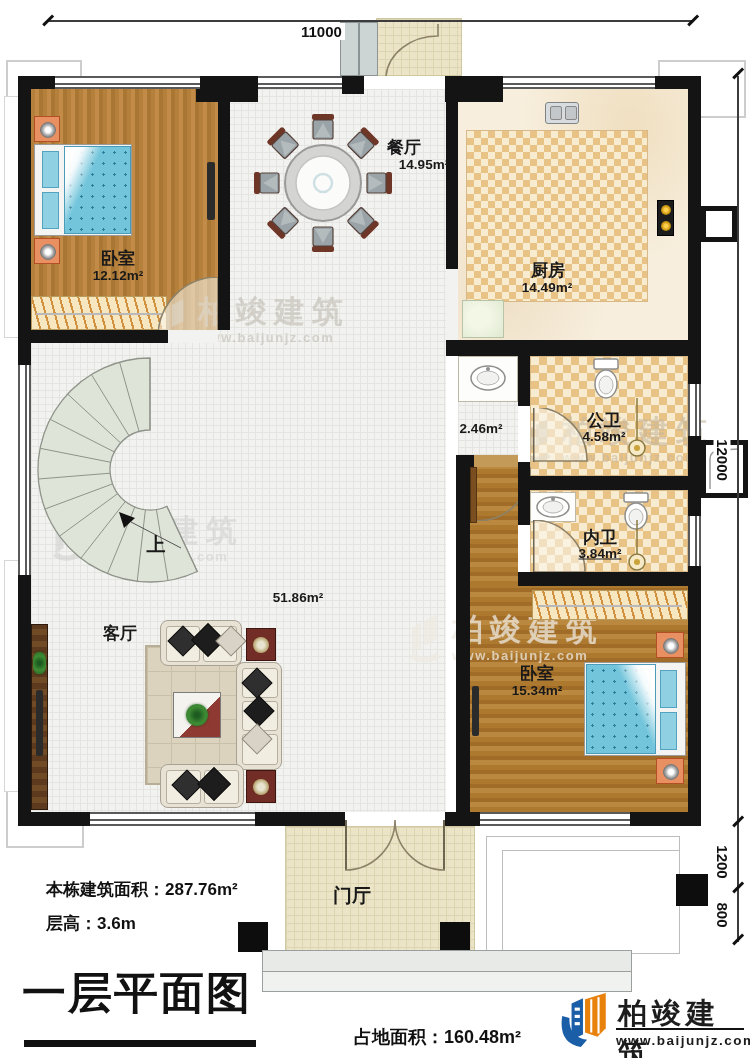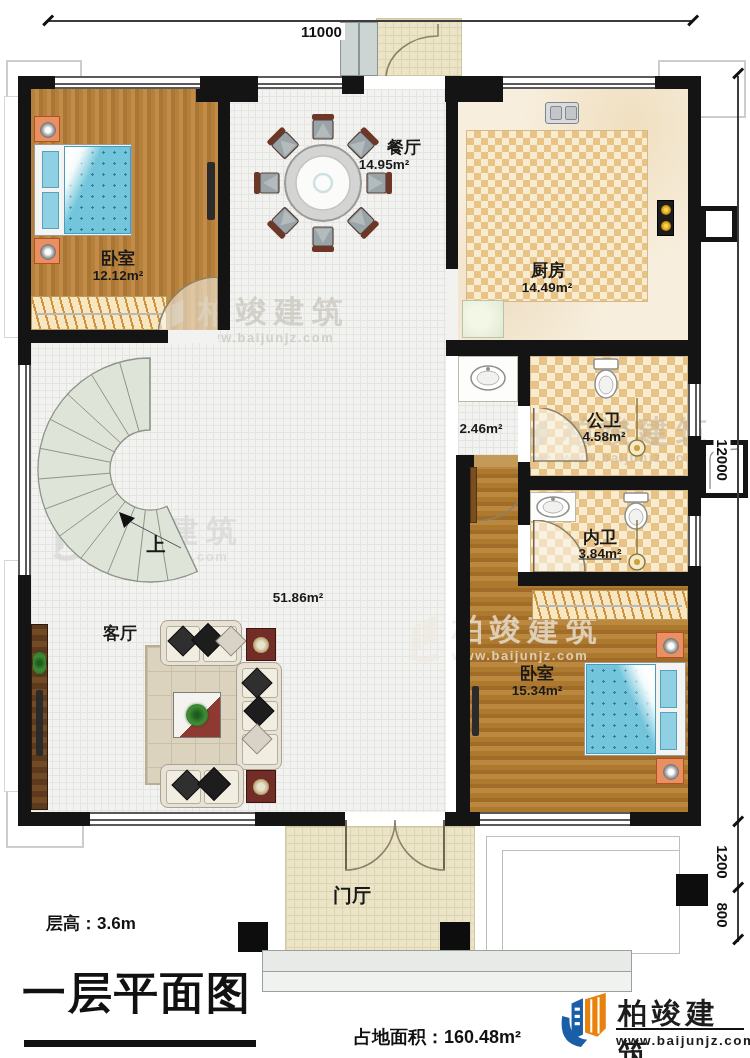--- a/index.html
+++ b/index.html
@@ -372,21 +372,21 @@
   </svg>
   <div class="col" style="left:238px;top:922px;width:30px;height:30px;"></div>
   <div class="col" style="left:440px;top:922px;width:30px;height:30px;"></div>
   <div class="col" style="left:676px;top:874px;width:32px;height:32px;"></div>
   <div class="step1" style="left:262px;top:950px;width:370px;height:22px;"></div>
   <div class="step2" style="left:262px;top:972px;width:370px;height:20px;"></div>
 
   <div class="lbl rname" style="left:118px;top:258px;">卧室</div>
   <div class="lbl rarea" style="left:118px;top:275px;">12.12m²</div>
   <div class="lbl rname" style="left:404px;top:147px;">餐厅</div>
-  <div class="lbl rarea" style="left:384px;top:164px;">14.95m²</div>
+  <div class="lbl rarea" style="left:424px;top:164px;">14.95m²</div>
   <div class="lbl rname" style="left:548px;top:270px;">厨房</div>
   <div class="lbl rarea" style="left:547px;top:287px;">14.49m²</div>
   <div class="lbl rname" style="left:604px;top:420px;">公卫</div>
   <div class="lbl rarea" style="left:604px;top:436px;">4.58m²</div>
   <div class="lbl rname" style="left:600px;top:537px;">内卫</div>
   <div class="lbl rarea" style="left:600px;top:553px;text-decoration:underline;">3.84m²</div>
   <div class="lbl rname" style="left:537px;top:673px;">卧室</div>
   <div class="lbl rarea" style="left:537px;top:690px;">15.34m²</div>
   <div class="lbl rname" style="left:120px;top:633px;">客厅</div>
   <div class="lbl rarea" style="left:298px;top:597px;">51.86m²</div>
@@ -400,20 +400,21 @@
   <div class="dim" style="left:298px;top:23px;">11000</div>
   <div class="dimline" style="left:737px;top:76px;width:1.5px;height:866px;"></div>
   <div class="tick" style="left:731px;top:72px;"></div>
   <div class="tick" style="left:731px;top:820px;"></div>
   <div class="tick" style="left:731px;top:886px;"></div>
   <div class="tick" style="left:731px;top:938px;"></div>
   <div class="dim" style="left:722px;top:460px;transform:translate(-50%,-50%) rotate(90deg);">12000</div>
   <div class="dim" style="left:722px;top:862px;transform:translate(-50%,-50%) rotate(90deg);">1200</div>
   <div class="dim" style="left:722px;top:915px;transform:translate(-50%,-50%) rotate(90deg);">800</div>
 
+  <div class="ann" style="left:46px;top:878px;">本栋建筑面积：287.76m²</div>
   <div class="ann" style="left:46px;top:912px;">层高：3.6m</div>
 
   <div class="ft-title" style="left:22px;top:964px;">一层平面图</div>
   <div class="ft-rule" style="left:24px;top:1040px;width:232px;height:7px;"></div>
   <div class="ft-line" style="left:354px;top:1025px;">占地面积：160.48m²</div>
   <svg class="svgicon" style="left:556px;top:988px;" width="56" height="62" viewBox="0 0 54 58">
     <path d="M28 10 L48 4 L48 38 L40 46 L28 42 Z" fill="#e8820c"></path>
     <line x1="34" y1="10" x2="34" y2="42" stroke="#fff" stroke-width="2"></line>
     <line x1="41" y1="8" x2="41" y2="43" stroke="#fff" stroke-width="2"></line>
     <path d="M15 14 L26 9 L26 44 L15 49 Z" fill="#1b5ea8"></path>

